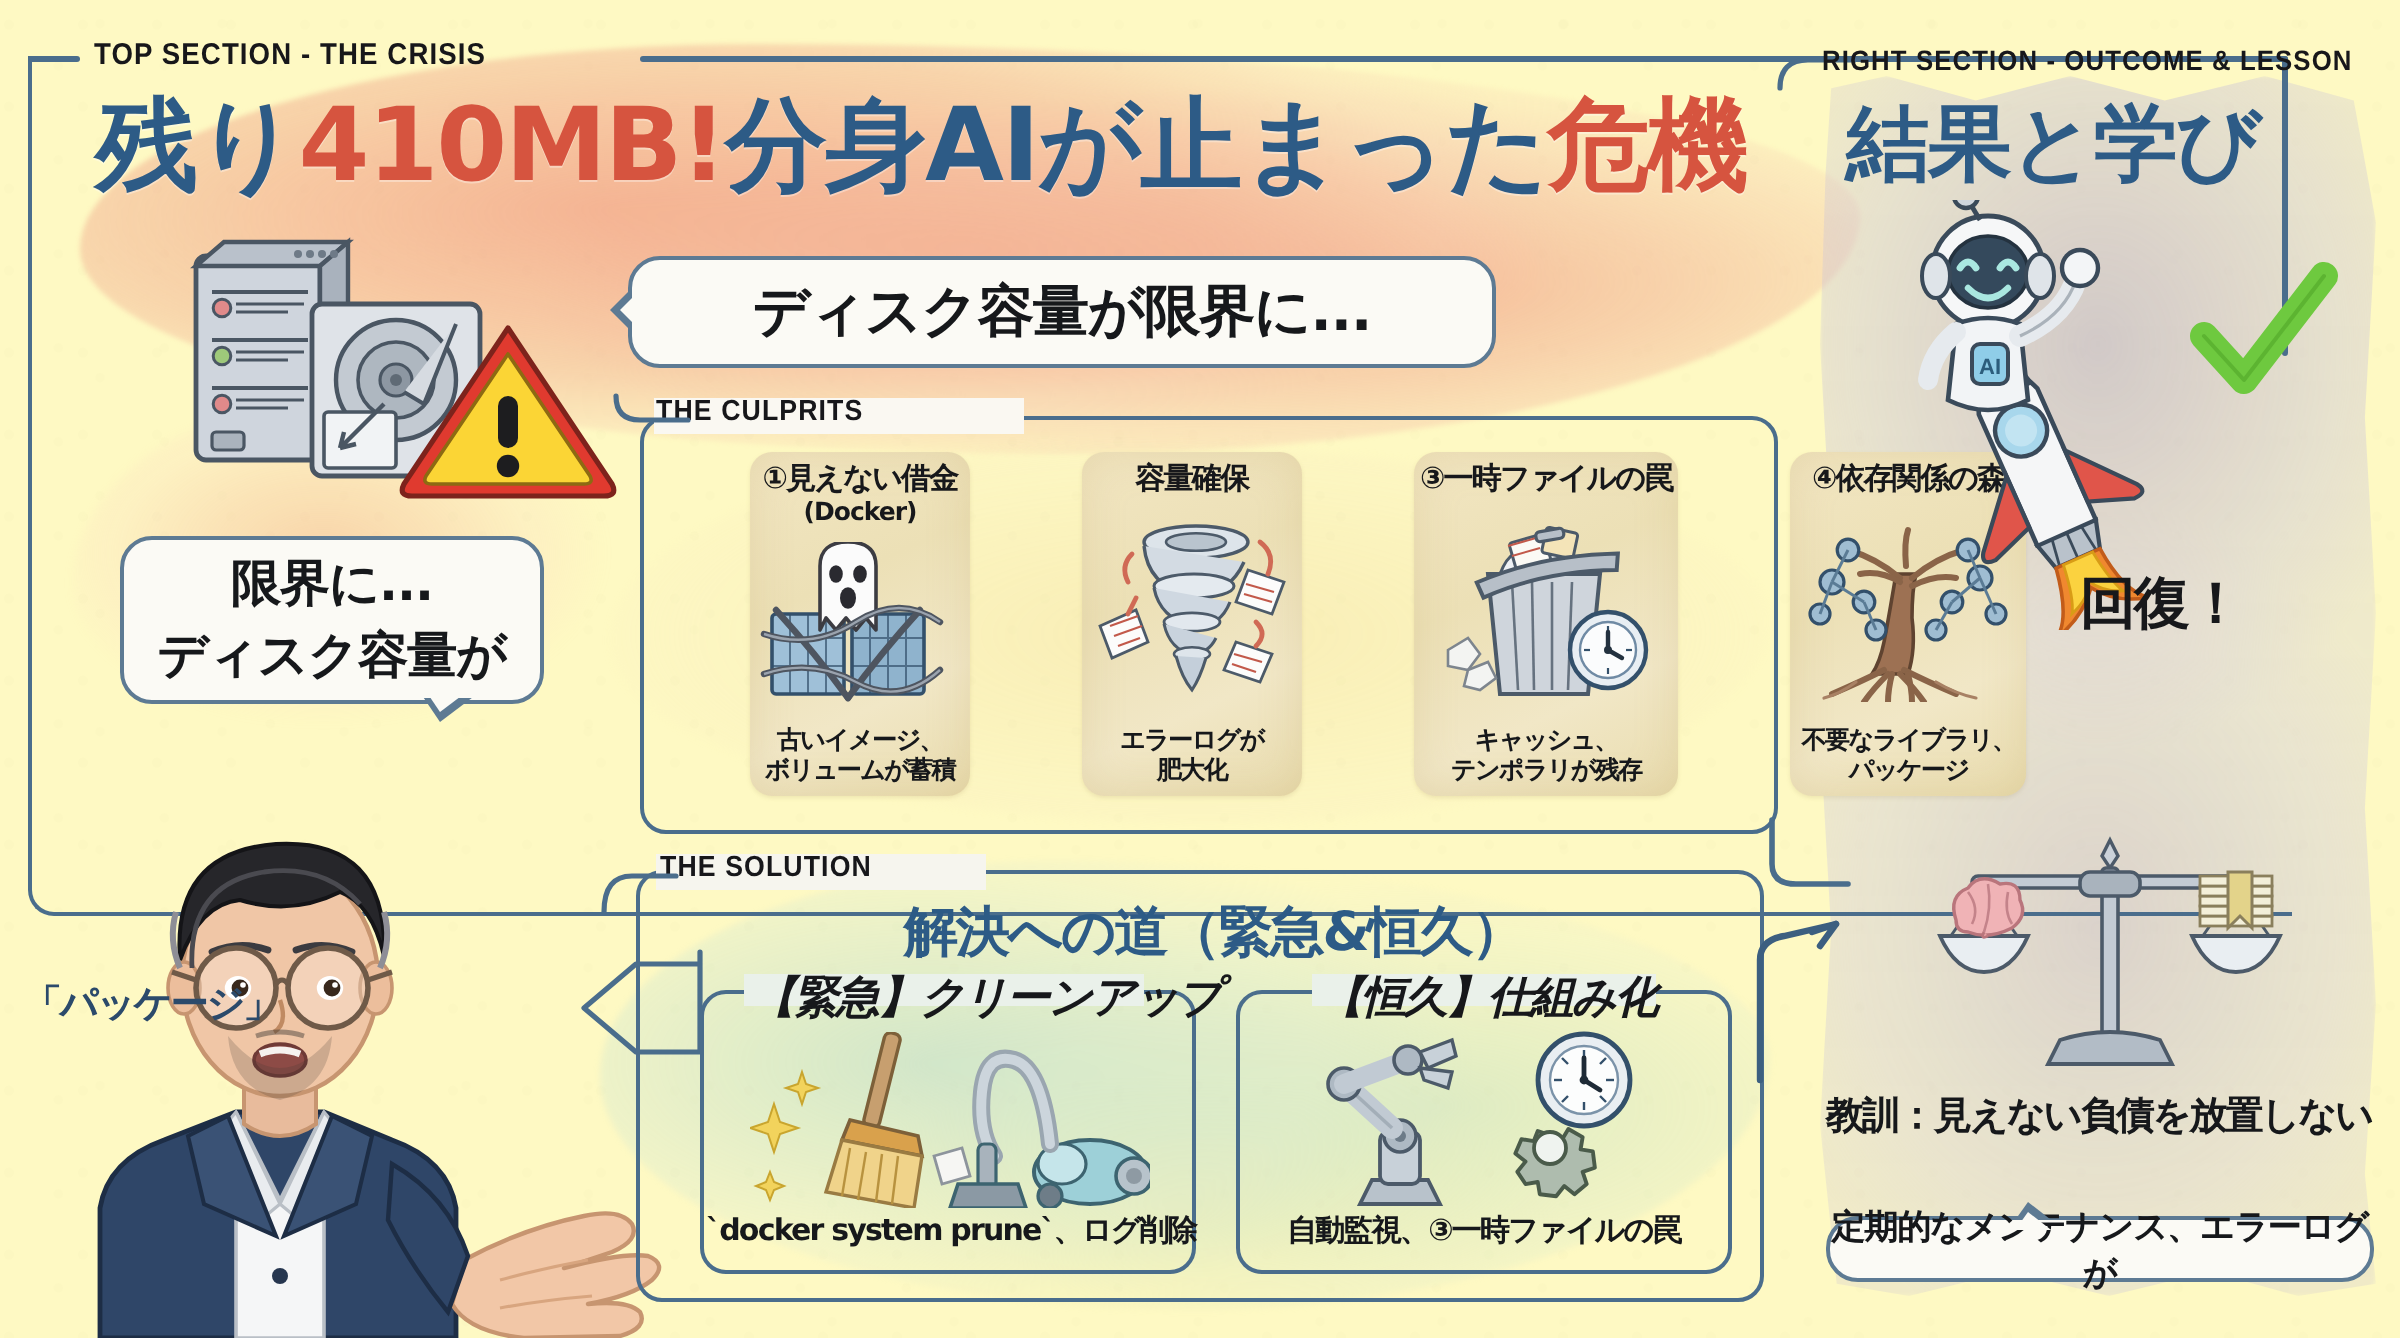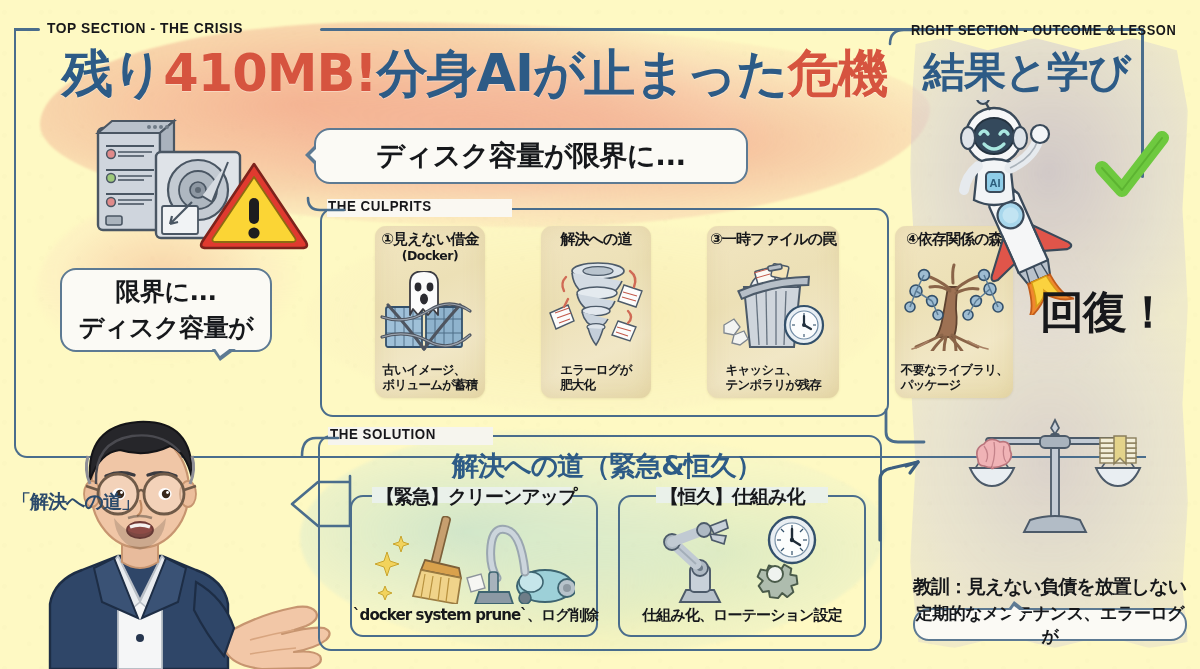--- a/index.html
+++ b/index.html
@@ -80,21 +80,21 @@
     font-size:15px;white-space:nowrap;font-family:"Liberation Sans",sans-serif;
     transform:scaleX(.92);transform-origin:left center;}
   #lbl-crisis{left:47px;top:19px;}
   #lbl-culprits{left:328px;top:198px;font-size:14.5px;}
   #lbl-solution{left:330px;top:426px;font-size:14.5px;}
   #lbl-right{left:911px;top:22px;font-size:14px;}
 
   
   #headline{position:absolute;left:48px;top:44px;width:820px;height:62px;
     white-space:nowrap;font-size:51px;font-weight:700;line-height:60px;
-    font-family:"DejaVu Sans","Liberation Sans",sans-serif;letter-spacing:-1px;margin-left:14px;}
+    font-family:"DejaVu Sans","Liberation Sans",sans-serif;letter-spacing:-1px;}
   #headline .b{color:#2d5b86;text-shadow:0 1px 0 rgba(255,255,255,.35);}
   #headline .r{color:#d6543f;text-shadow:0 1px 0 rgba(255,255,255,.35);}
 
   
   .bubble{position:absolute;background:#fbfaf5;border:2.4px solid #5d7a93;border-radius:16px;
     display:flex;align-items:center;justify-content:center;text-align:center;
     color:#16181b;font-weight:700;font-family:"DejaVu Sans","Liberation Sans",sans-serif;
     box-sizing:border-box;}
   .bubble::after,.bubble::before{content:"";position:absolute;}
 
@@ -130,55 +130,55 @@
     box-shadow:inset 0 0 22px rgba(190,165,100,.22);
     display:flex;flex-direction:column;align-items:center;
     padding:5px 3px 4px;box-sizing:border-box;
     filter:drop-shadow(0 1px 1px rgba(120,100,50,.12));margin-left:45px;}
   .card-title{font-size:15px;font-weight:700;color:#17181b;text-align:center;
     line-height:17px;letter-spacing:-.9px;font-family:"DejaVu Sans","Liberation Sans",sans-serif;
     white-space:nowrap;}
   .card-sub{font-size:12.5px;font-weight:600;color:#17181b;letter-spacing:-.5px;
     font-family:"DejaVu Sans","Liberation Sans",sans-serif;margin-top:0px;}
   .card-art{flex:1;width:100%;display:flex;align-items:center;justify-content:center;}
-  .card-cap{font-size:12.5px;font-weight:700;color:#16181b;
+  .card-cap{font-size:12.5px;font-weight:700;color:#16181b;text-align:center;
     line-height:15px;letter-spacing:-.8px;font-family:"DejaVu Sans","Liberation Sans",sans-serif;
     padding-bottom:2px;}
 
   
   #sol-title{position:absolute;left:452px;top:448px;font-size:27px;font-weight:700;
     color:#2d5b86;letter-spacing:-1px;white-space:nowrap;
     font-family:"DejaVu Sans","Liberation Sans",sans-serif;}
   .solbox{position:absolute;border:2.4px solid #4a6d8c;border-radius:13px;box-sizing:border-box;}
   #solbox-a{left:350px;top:495px;width:248px;height:142px;}
   #solbox-b{left:618px;top:495px;width:248px;height:142px;}
-  .solbox-lbl{position:absolute;font-size:19px;font-weight:700;color:#17181b;
+  .solbox-lbl{position:absolute;font-size:22px;font-weight:700;color:#17181b;
     letter-spacing:-1px;white-space:nowrap;background:transparent;
-    font-family:"DejaVu Sans","Liberation Sans",sans-serif;}
+    font-family:"DejaVu Sans","Liberation Sans",sans-serif;font-style:italic;}
   #solbox-a-lbl{left:376px;top:484px;}
   #solbox-b-lbl{left:660px;top:484px;}
   .solbox-mask{position:absolute;height:16px;background:#eaf1ea;}
   #mask-a{left:372px;top:487px;width:200px;}
   #mask-b{left:656px;top:487px;width:172px;}
   .solcap{position:absolute;font-size:15px;font-weight:700;color:#16181b;
     letter-spacing:-.9px;white-space:nowrap;text-align:center;
     font-family:"DejaVu Sans","Liberation Sans",sans-serif;}
   #solcap-a{left:353px;top:606px;width:242px;}
   #solcap-b{left:621px;top:606px;width:242px;}
 
   
   #right-title{position:absolute;left:923px;top:44px;font-size:42px;font-weight:700;
     color:#2d5b86;letter-spacing:-1px;white-space:nowrap;
     font-family:Liberation Mono, monospace;}
-  #recover{position:absolute;left:1040px;top:283px;font-size:44px;font-weight:700;
+  #recover{position:absolute;left:1040px;top:283px;font-size:28px;font-weight:700;
     color:#17181b;letter-spacing:-1px;white-space:nowrap;
     font-family:"DejaVu Sans","Liberation Sans",sans-serif;}
   #lesson{position:absolute;left:913px;top:545px;font-size:19px;font-weight:700;
     color:#16181b;letter-spacing:-1px;white-space:nowrap;
-    font-family:"DejaVu Sans","Liberation Sans",sans-serif;margin-top:29px;}
+    font-family:"DejaVu Sans","Liberation Sans",sans-serif;}
 
   
   #person-cap{position:absolute;left:12px;top:489px;font-size:19px;font-weight:700;
     color:#2b4a6b;letter-spacing:-1px;white-space:nowrap;
     font-family:"DejaVu Sans","Liberation Sans",sans-serif;}
 
   
   .connector{position:absolute;pointer-events:none;}
 </style>
 </head>
@@ -306,21 +306,21 @@
 
     <path d="M222 258 Q252 242 282 236 Q300 232 306 240 Q310 248 296 254 L272 262
              Q302 254 314 256 Q324 260 316 268 Q306 276 284 280
              Q304 278 310 284 Q314 292 300 296 L252 297 Q224 294 216 280 Z" fill="#f2c7a7" stroke="#c79570" stroke-width="2.2" stroke-linejoin="round"></path>
     <path d="M240 268 Q262 262 284 258" fill="none" stroke="#d8a57f" stroke-width="1.6"></path>
     <path d="M240 282 Q262 278 286 276" fill="none" stroke="#d8a57f" stroke-width="1.6"></path>
 
     <path d="M186 210 Q214 226 224 256 L214 284 Q196 262 184 238 Z" fill="#2f4668" stroke="#1d2d45" stroke-width="2.2"></path>
   </svg>
 
-  <div id="person-cap">「解決への道」</div>
+  <div id="person-cap">「パッケージ」</div>
 
   <div class="frame frame-culprits"></div>
   <div class="frame-culprits-lblmask"></div>
   <div class="seclabel" id="lbl-culprits">THE CULPRITS</div>
 
   <div id="culprits">
 
     <div class="card">
       <div class="card-title">①見えない借金</div>
       <div class="card-sub">(Docker)</div>
@@ -359,21 +359,21 @@
           </g>
         </svg>
       </div>
       <div class="card-cap">
         <div>古いイメージ、</div>
         <div>ボリュームが蓄積</div>
       </div>
     </div>
 
     <div class="card">
-      <div class="card-title">解決への道</div>
+      <div class="card-title">容量確保</div>
       <div class="card-sub"></div>
       <div class="card-art">
         <svg width="104" height="92" viewBox="0 0 104 92">
           <ellipse cx="54" cy="12" rx="26" ry="8" fill="#dde4ea" stroke="#4c5a69" stroke-width="1.7"></ellipse>
           <ellipse cx="54" cy="12" rx="15" ry="4.4" fill="#b9c4ce" stroke="#4c5a69" stroke-width="1.3"></ellipse>
           <path d="M28 14 Q30 34 50 38 Q70 40 78 22" fill="#d3dbe3" stroke="#4c5a69" stroke-width="1.7"></path>
           <ellipse cx="53" cy="34" rx="20" ry="6" fill="#e4eaef" stroke="#4c5a69" stroke-width="1.5"></ellipse>
           <path d="M33 35 Q36 50 52 54 Q66 55 71 42" fill="#cfd8e1" stroke="#4c5a69" stroke-width="1.6"></path>
           <ellipse cx="52" cy="52" rx="14" ry="4.6" fill="#e2e8ee" stroke="#4c5a69" stroke-width="1.4"></ellipse>
           <path d="M38 53 Q41 66 52 68 Q60 68 64 60" fill="#c9d3dd" stroke="#4c5a69" stroke-width="1.5"></path>
@@ -598,21 +598,21 @@
     <line x1="144" y1="26" x2="144" y2="15" stroke="#1e2a36" stroke-width="2.4" stroke-linecap="round"></line>
     <line x1="144" y1="26" x2="152" y2="31" stroke="#1e2a36" stroke-width="2.4" stroke-linecap="round"></line>
     <circle cx="144" cy="26" r="2.2" fill="#1e2a36"></circle>
 
     <g transform="translate(124,64)">
       <path d="M0 -23 L6 -21 L9 -26 L16 -22 L15 -16 L21 -15 L22 -7 L16 -5 L18 1 L12 6 L7 2 L3 7 L-5 6 L-6 0 L-12 1 L-16 -5 L-12 -10 L-17 -14 L-14 -21 L-8 -20 L-6 -25 Z" transform="translate(3,13) scale(1.02)" fill="#aebcae" stroke="#4a5b4a" stroke-width="1.9" stroke-linejoin="round"></path>
       <circle cx="3" cy="-4" r="8" fill="#eff3ef" stroke="#4a5b4a" stroke-width="1.9"></circle>
     </g>
   </svg>
 
-  <div class="solcap" id="solcap-b">仕組み化、ローテーション設定</div>
+  <div class="solcap" id="solcap-b">自動監視、③一時ファイルの罠</div>
 
   <svg class="connector" style="left:888px;top:22px;" width="40" height="24" viewBox="0 0 40 24">
     <path d="M2 22 Q2 8 16 8 L40 8" fill="none" stroke="#4a6d8c" stroke-width="2.6" stroke-linecap="round"></path>
   </svg>
   <div class="seclabel" id="lbl-right">RIGHT SECTION - OUTCOME &amp; LESSON</div>
 
   <div id="right-title">結果と学び</div>
 
   <svg class="connector" style="left:930px;top:100px;" width="190" height="215" viewBox="0 0 190 215">
 

